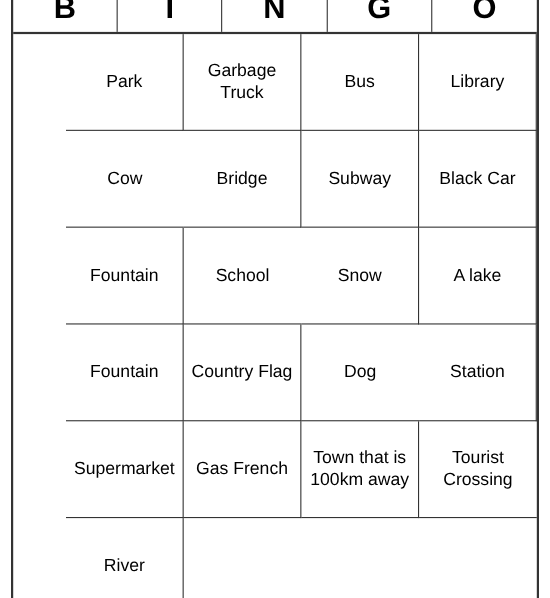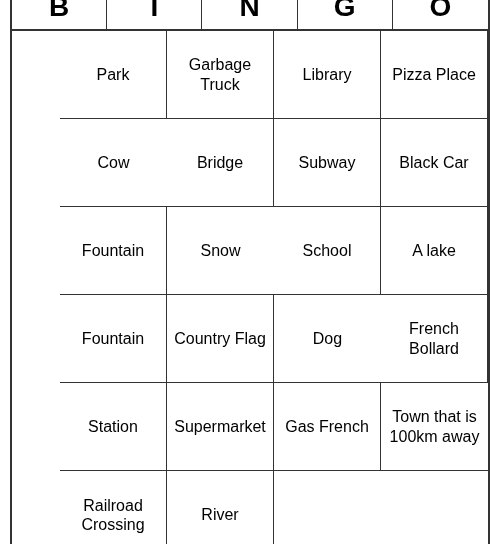--- a/index.html
+++ b/index.html
@@ -64,73 +64,70 @@
       <div class="bingo-header-cell">O</div>
     </div>
   <div class="bingo-grid">
   <div class="bingo-cell">
         <span class="cell-text xl">Park</span>
       </div>
       <div class="bingo-cell">
         <span class="cell-text sm">Garbage Truck</span>
       </div>
       <div class="bingo-cell">
-        <span class="cell-text md">Library</span>
+        <span class="cell-text xl">Bus</span>
       </div>
       <div class="bingo-cell">
-        <span class="cell-text lg">Pizza Place</span>
+        <span class="cell-text md">Library</span>
       </div>
       <div class="bingo-cell">
         <span class="cell-text xl">Cow</span>
       </div>
       <div class="bingo-cell">
         <span class="cell-text lg">Bridge</span>
       </div>
       <div class="bingo-cell">
         <span class="cell-text md">Subway</span>
       </div>
       <div class="bingo-cell">
         <span class="cell-text lg">Black Car</span>
       </div>
       <div class="bingo-cell">
         <span class="cell-text sm">Fountain</span>
       </div>
       <div class="bingo-cell">
-        <span class="cell-text lg">Snow</span>
+        <span class="cell-text md">School</span>
       </div>
       <div class="bingo-cell">
-        <span class="cell-text md">School</span>
+        <span class="cell-text lg">Snow</span>
       </div>
       <div class="bingo-cell">
         <span class="cell-text xl">A lake</span>
       </div>
       <div class="bingo-cell">
         <span class="cell-text md">Fountain</span>
       </div>
       <div class="bingo-cell">
         <span class="cell-text md">Country Flag</span>
       </div>
       <div class="bingo-cell">
         <span class="cell-text xl">Dog</span>
       </div>
       <div class="bingo-cell">
-        <span class="cell-text sm">French Bollard</span>
-      </div>
-      <div class="bingo-cell">
         <span class="cell-text md">Station</span>
       </div>
       <div class="bingo-cell">
         <span class="cell-text sm">Supermarket</span>
       </div>
       <div class="bingo-cell">
         <span class="cell-text lg">Gas French</span>
       </div>
       <div class="bingo-cell">
         <span class="cell-text sm">Town that is 100km away</span>
       </div>
       <div class="bingo-cell">
-        <span class="cell-text sm">Railroad Crossing</span>
+        <span class="cell-text sm">Tourist Crossing</span>
       </div>
       <div class="bingo-cell">
         <span class="cell-text xl">River</span>
       </div>
     </div>
 </div>
 
 </body></html>

